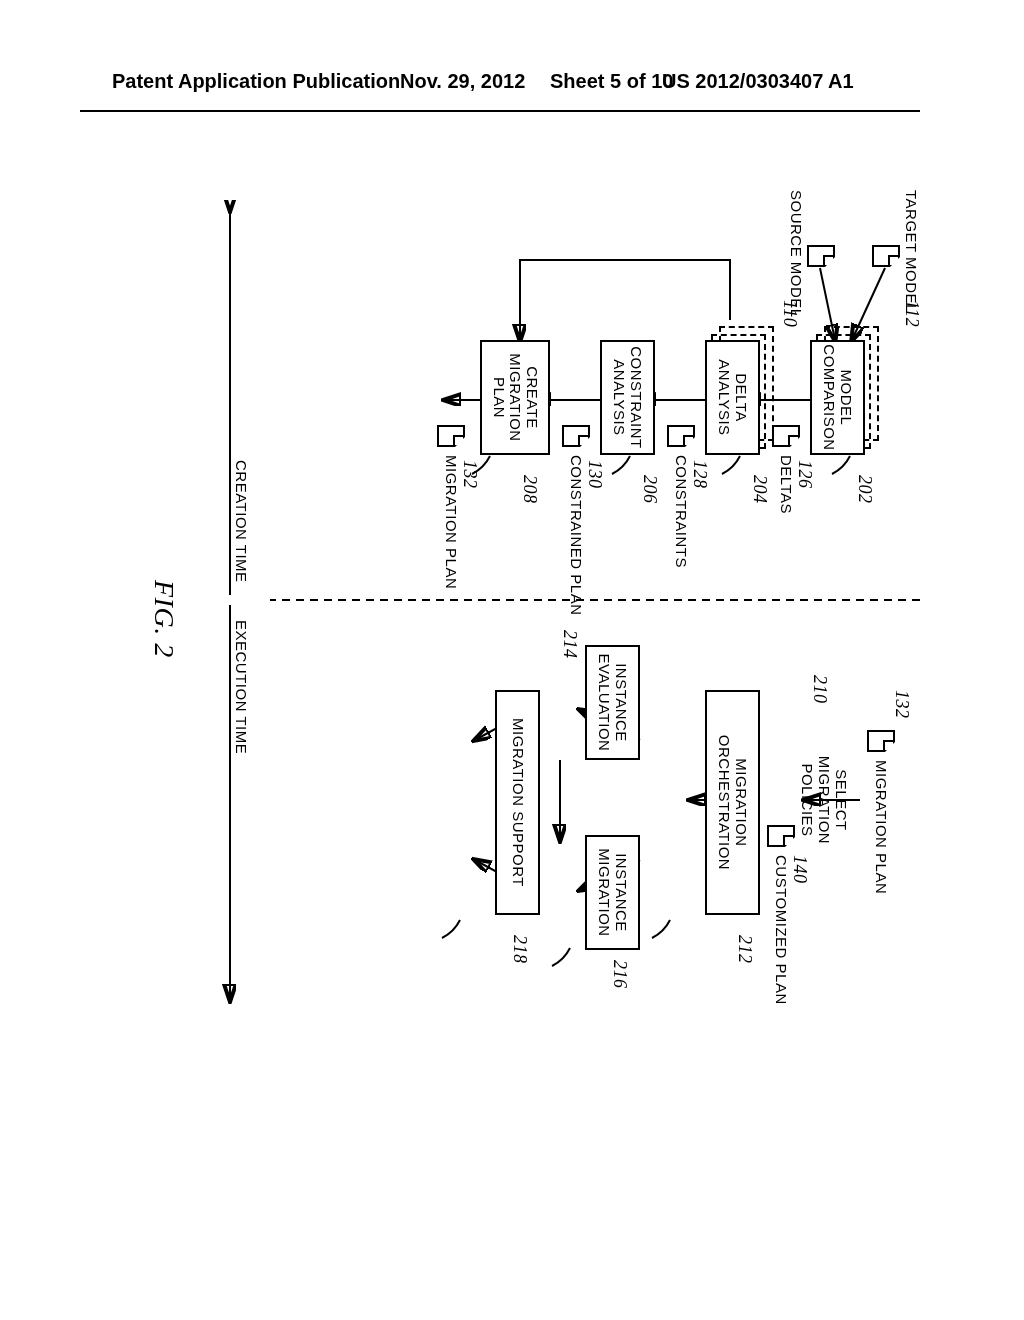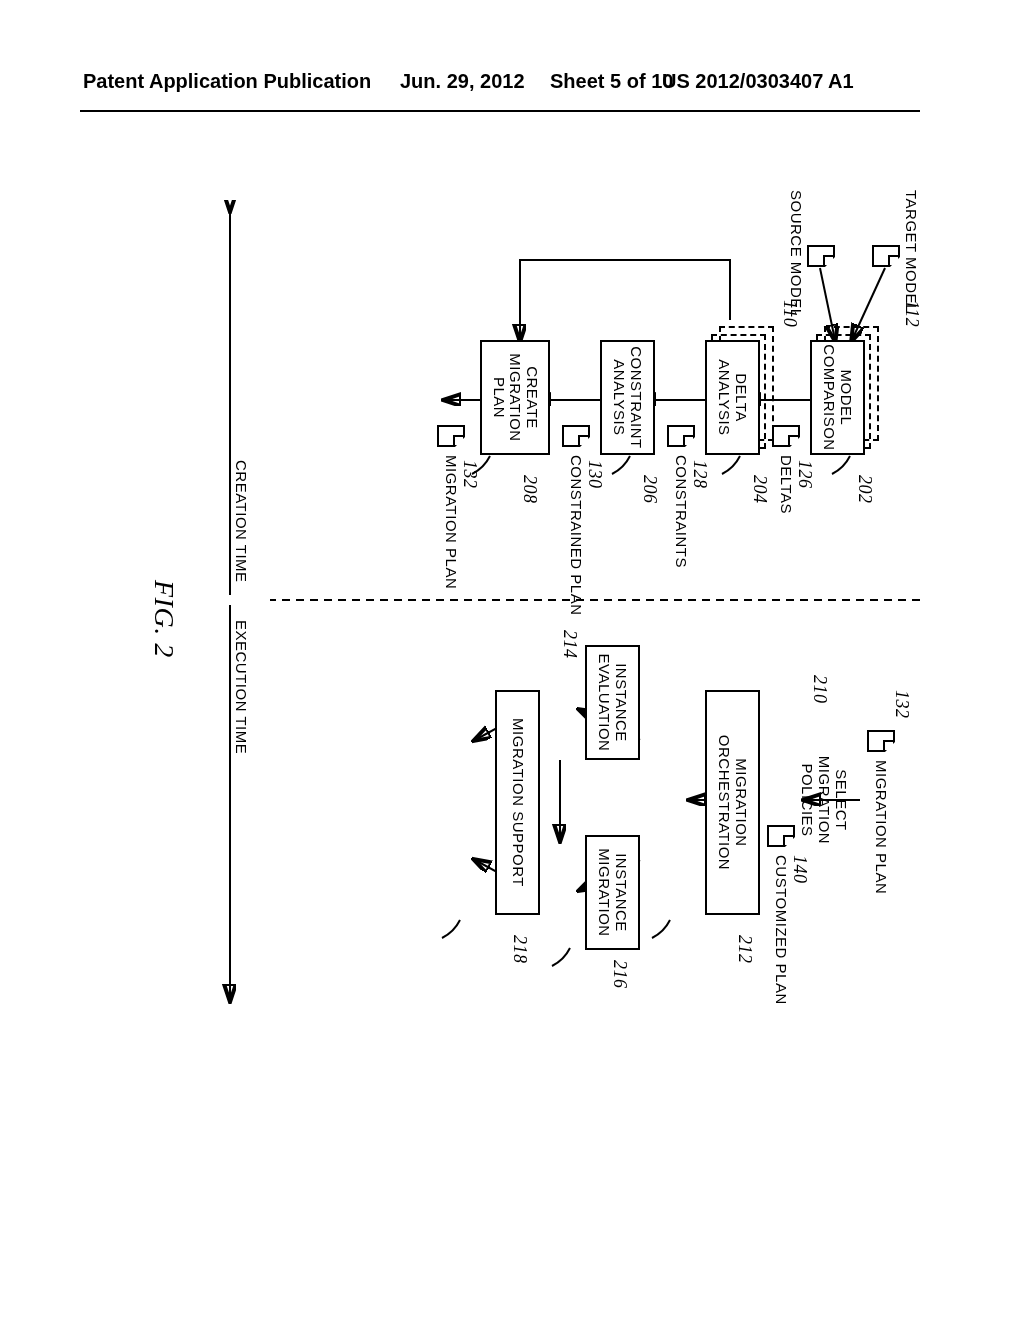--- a/index.html
+++ b/index.html
@@ -12,21 +12,21 @@
     font-family: Arial, Helvetica, sans-serif;
     position: relative;
   }
   .header {
     position: absolute;
     top: 70px;
     width: 100%;
     font-size: 20px;
     font-weight: bold;
   }
-  .header-left  { left: 83px;  position: absolute; }
+  .header-left  { left: 112px;  position: absolute; }
   .header-mid   { left: 400px;  position: absolute; }
   .header-right { left: 662px;  position: absolute; }
   .page-rule {
     position: absolute;
     top: 110px; left: 80px; width: 840px;
     border-bottom: 2px solid #000;
   }
   .stage {
     position: absolute;
     top: 200px; left: 100px;
@@ -107,21 +107,21 @@
     fill: none;
   }
   svg.wires .dash { stroke-dasharray: 8 6; }
   .arrowhead { fill: #000; }
 </style>
 </head>
 <body>
 
 <div class="header">
   <span class="header-left">Patent Application Publication</span>
-  <span class="header-mid">Jun. 29, 2012</span>
+  <span class="header-mid">Nov. 29, 2012</span>
   <span class="header-mid" style="left:550px">Sheet 5 of 10</span>
   <span class="header-right">US 2012/0303407 A1</span>
 </div>
 <div class="page-rule"></div>
 
 <div class="stage">
 
   <svg class="wires" viewBox="0 0 820 900">
     <defs>
       <marker id="ah" markerWidth="10" markerHeight="10" refX="8" refY="3" orient="auto">

